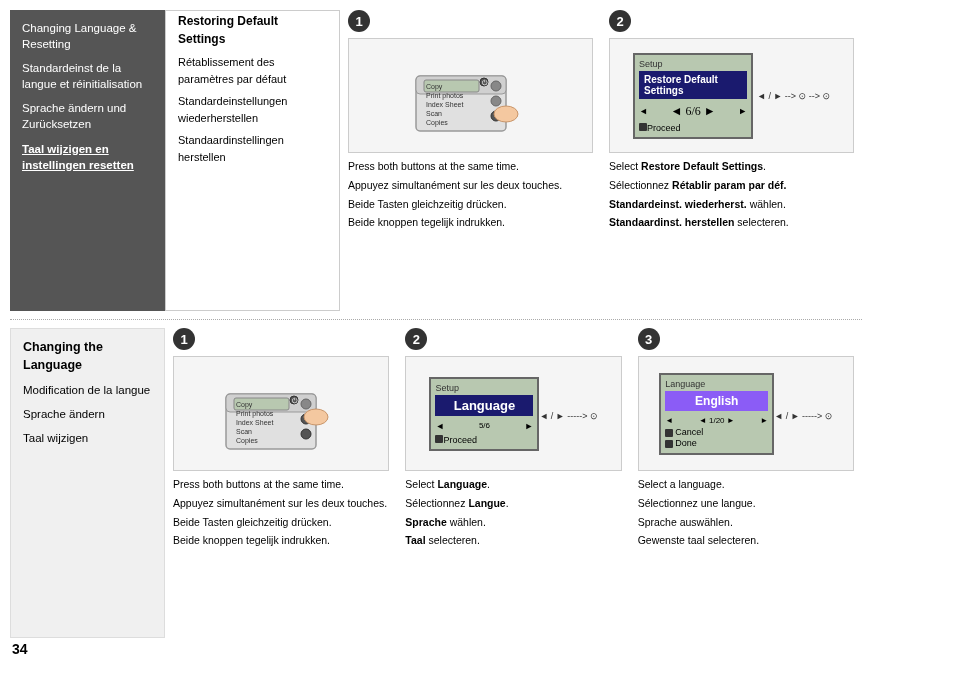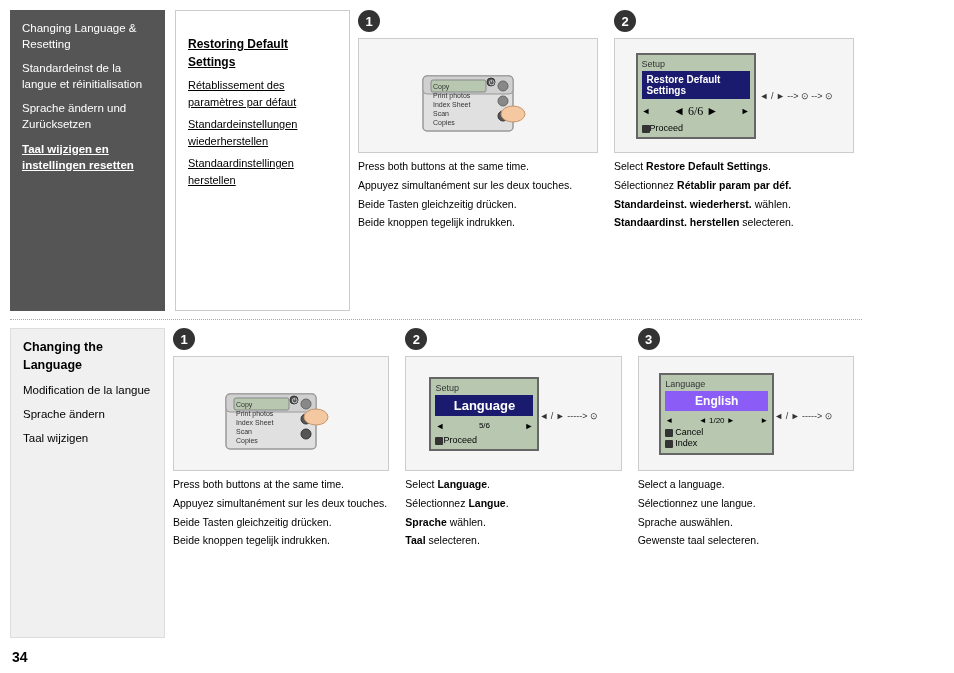--- a/index.html
+++ b/index.html
@@ -55,25 +55,24 @@
     .sidebar-panel p:last-child {
       font-weight: bold;
       text-decoration: underline;
     }
 
     
     .title-box {
       width: 175px;
       min-width: 175px;
       border: 1px solid #ccc;
-      padding: 24px 12px;
-      margin-left: 10px;
+      padding: 1px 12px;
+      margin-left: 0;
       font-size: 11px;
       line-height: 1.5;
-      text-decoration: underline;
     }
 
     .title-box p {
       margin-bottom: 6px;
     }
 
     
     .step-col {
       flex: 1;
       padding: 0 8px;
@@ -148,29 +147,29 @@
     .lcd-nav {
       display: flex;
       align-items: center;
       font-size: 9px;
       justify-content: space-between;
       padding: 2px 0;
     }
 
     .lcd-proceed {
       display: flex;
-      align-items: flex-end;
+      align-items: flex-start;
       font-size: 9px;
       margin-top: 2px;
     }
 
     
     .page-number {
       position: absolute;
-      bottom: 8px;
+      bottom: 16px;
       left: 12px;
       font-size: 14px;
       font-weight: bold;
     }
 
     
     .sidebar-panel.light {
       background: #f0f0f0;
       color: #000;
       border: 1px solid #ddd;
@@ -399,21 +398,21 @@
             <span>◄</span>
             <span>◄  1/20  ►</span>
             <span>►</span>
           </div>
           <div class="lcd-lang-option">
             <span class="lcd-check"></span>
             <span>Cancel</span>
           </div>
           <div class="lcd-lang-option">
             <span class="lcd-check"></span>
-            <span>Index</span>
+            <span>Done</span>
           </div>
         </div>
         <div style="margin-top:4px; font-size:9px; color:#333;">
           ◄ / ► -----&gt; ⊙
         </div>
       </div>
       <div class="step-text">
         <p>Select a language.</p>
         <p>Sélectionnez une langue.</p>
         <p>Sprache auswählen.</p>

